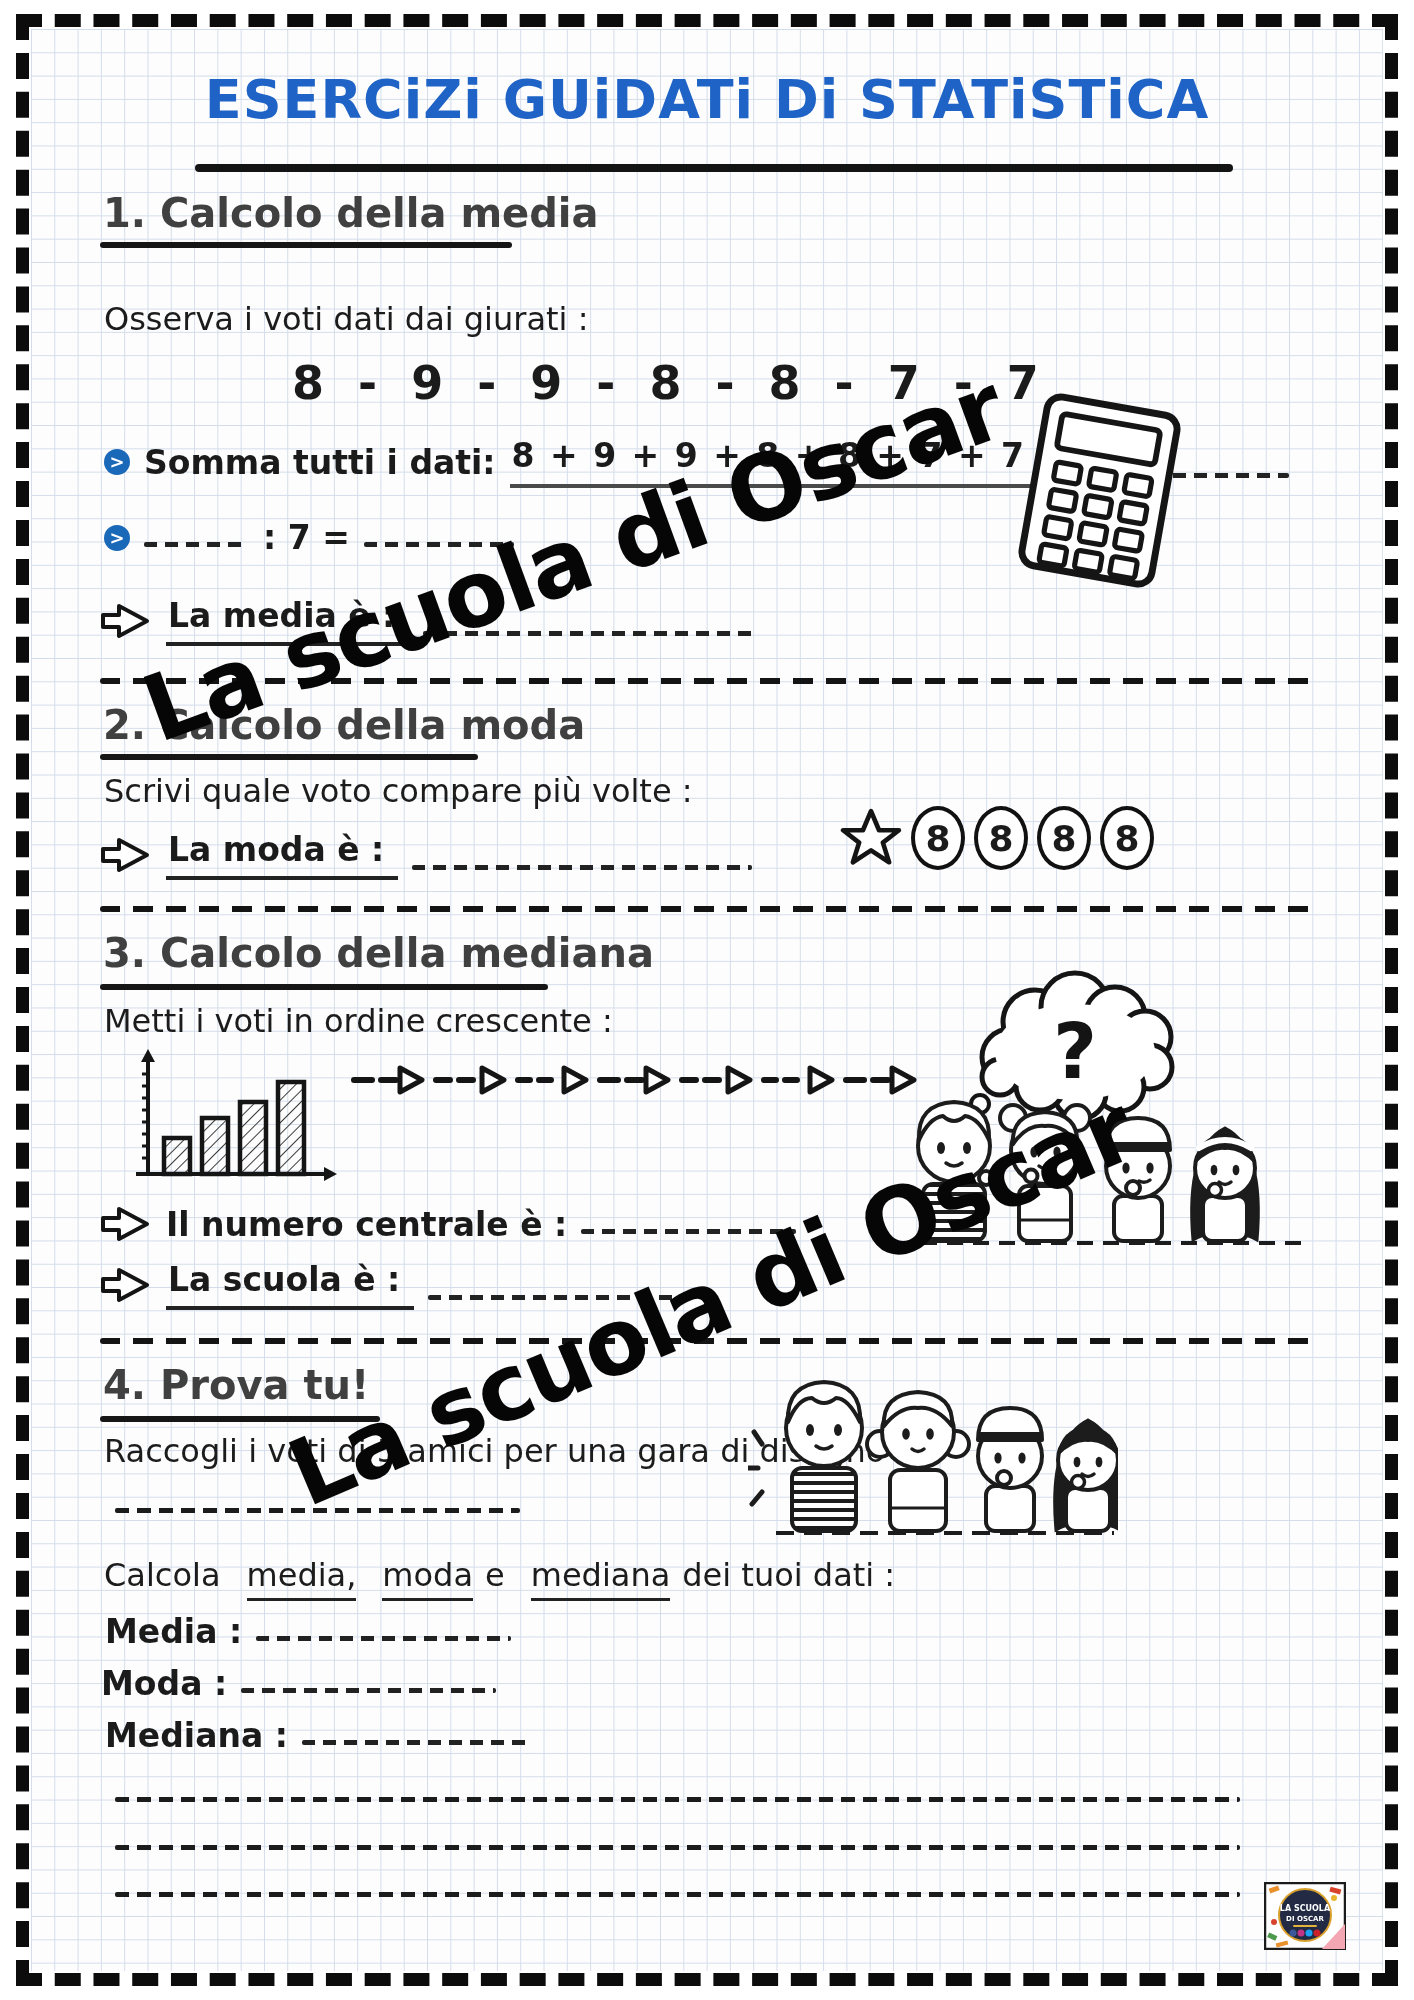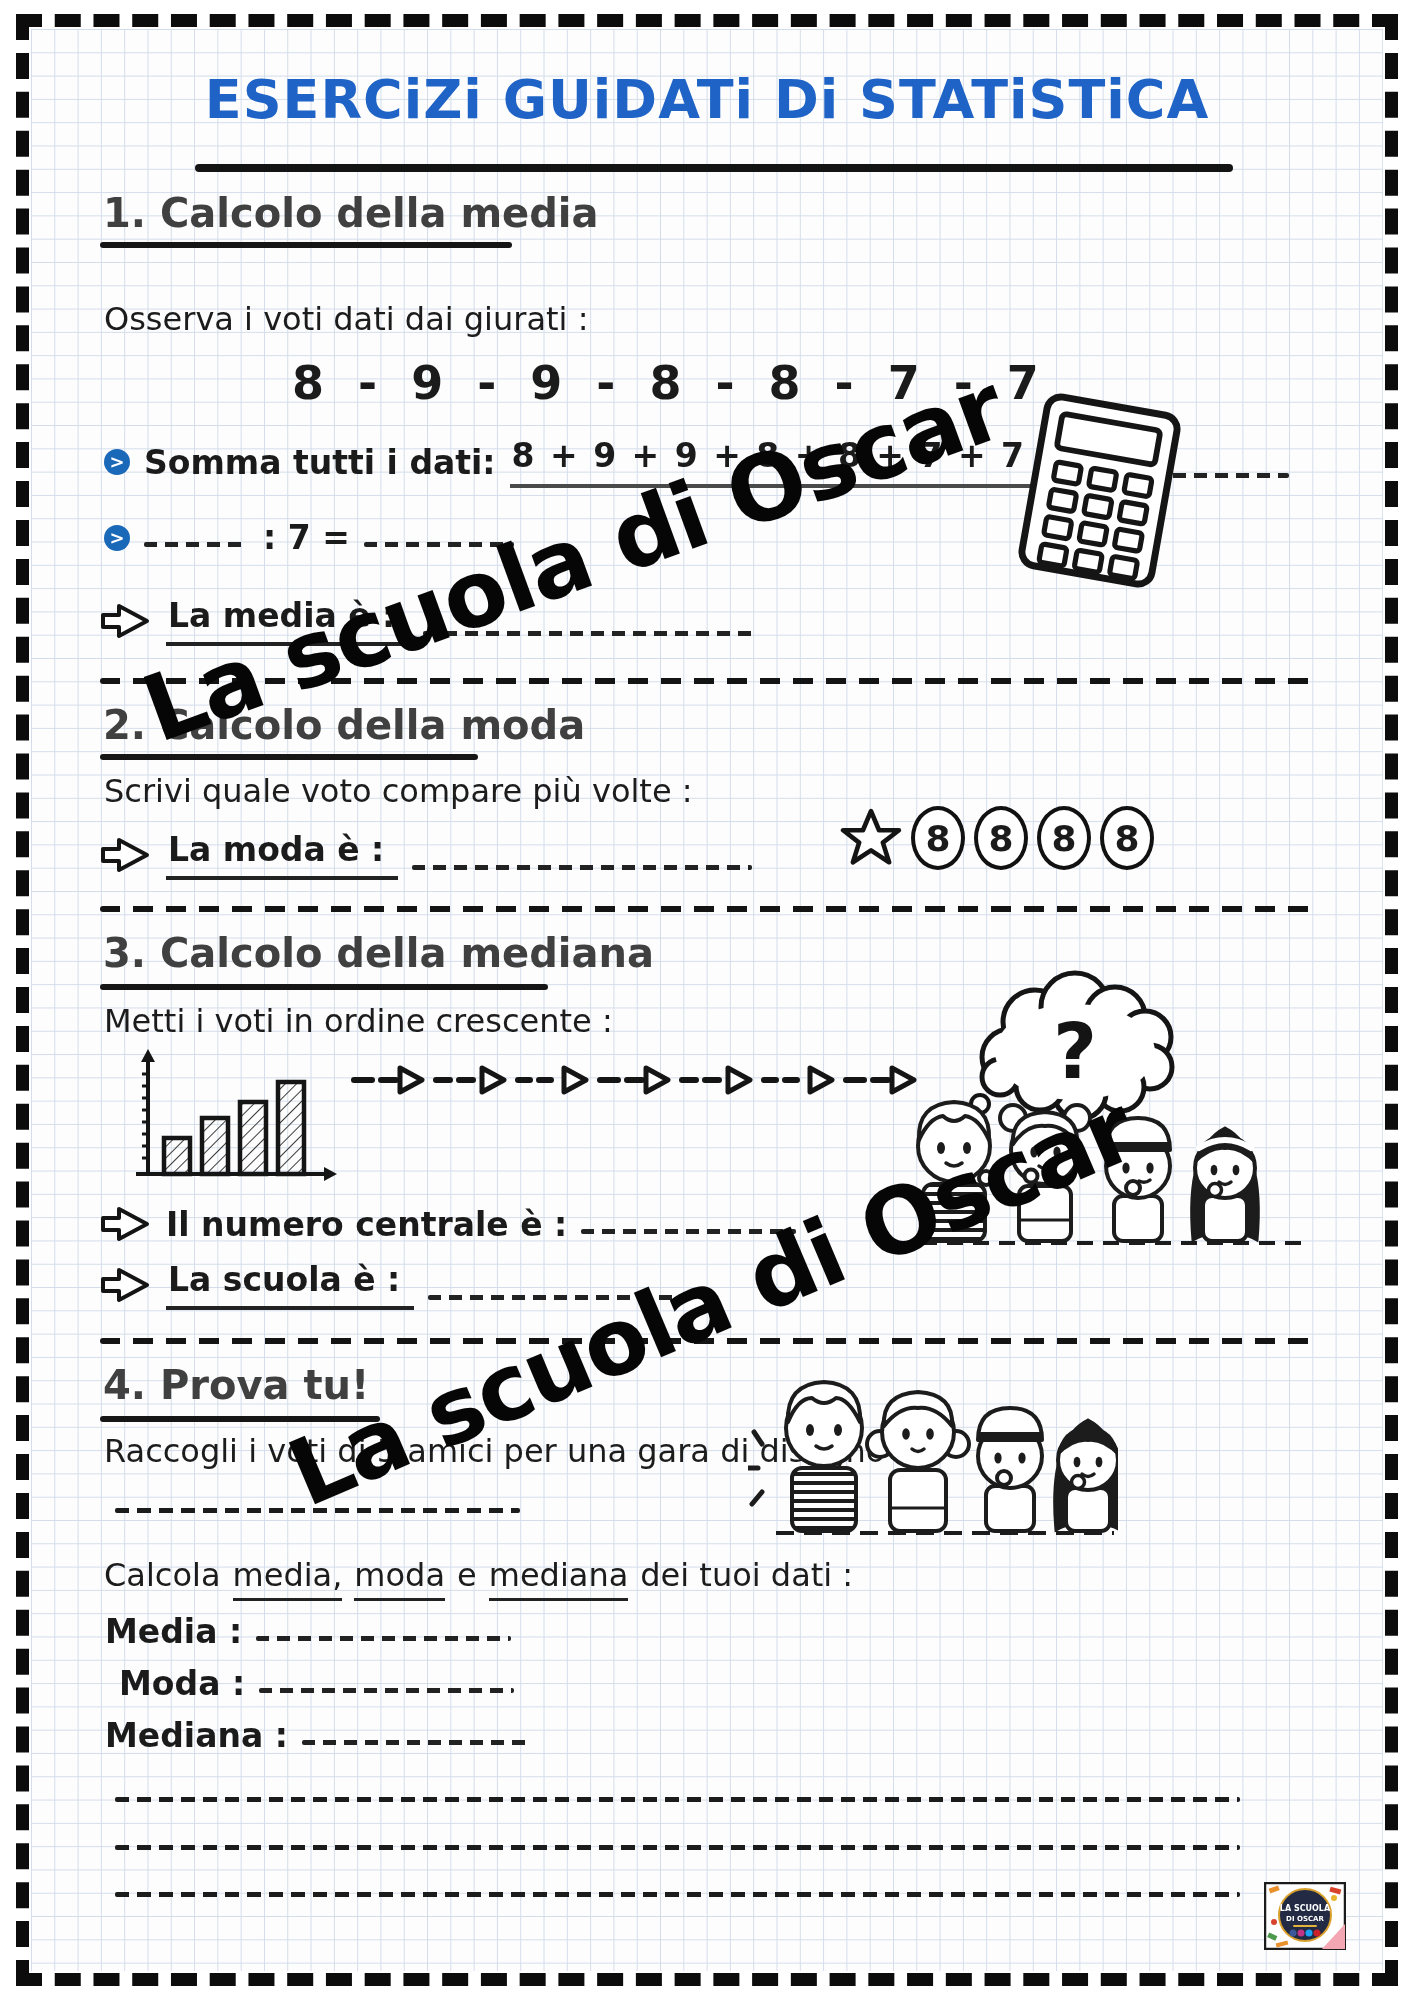--- a/index.html
+++ b/index.html
@@ -29,21 +29,21 @@
           display:inline-flex;align-items:center;justify-content:center;font-weight:800;font-size:18px;line-height:1;}
   .mode-panel{display:flex;align-items:center;gap:9px;}
   .digit-circle{width:46px;height:56px;border:4px solid #111;border-radius:50%;display:inline-flex;
                 align-items:center;justify-content:center;font-size:36px;font-weight:700;background:#fff;}
   .wm{position:absolute;z-index:5;font-size:92px;font-weight:800;letter-spacing:-2px;color:#060606;
       white-space:nowrap;transform-origin:left center;pointer-events:none;}
   .wm1{left:148px;top:660px;transform:rotate(-20deg);}
   .wm2{left:295px;top:1425px;transform:rotate(-23deg);}
   .calc{transform:rotate(10deg);}
   .calcola span{margin-right:12px;}
-  .uword{border-bottom:3px solid #222;padding-bottom:4px;}
+  .uword{border-bottom:3px solid #222;padding-bottom:4px;margin-left:14px;}
   .logo-badge{width:82px;height:68px;z-index:4;}
   svg text{font-family:"DejaVu Sans","Liberation Sans",sans-serif;}
 </style>
 </head>
 <body>
 
 <div class="sheet">
   <div class="grid"></div>
 
   <div class="abs page-title">ESERCiZi GUiDATi Di STATiSTiCA</div>
@@ -346,21 +346,21 @@
   </svg>
 
   <div class="abs body-txt calcola" style="left:104px;top:1556px;">
     <span>Calcola</span><span class="uword">media,</span><span class="uword">moda</span><span>e</span><span class="uword">mediana</span><span>dei tuoi dati :</span>
   </div>
 
   <div class="abs row" style="left:105px;top:1612px;">
     <span class="lab">Media :</span>
     <span class="blank" style="width:255px;"></span>
   </div>
-  <div class="abs row" style="left:119px;top:1664px;">
+  <div class="abs row" style="left:101px;top:1664px;">
     <span class="lab">Moda :</span>
     <span class="blank" style="width:255px;"></span>
   </div>
   <div class="abs row" style="left:105px;top:1716px;">
     <span class="lab">Mediana :</span>
     <span class="blank" style="width:230px;"></span>
   </div>
 
   <div class="abs dashline" style="left:115px;top:1797px;width:1125px;"></div>
   <div class="abs dashline" style="left:115px;top:1845px;width:1125px;"></div>

